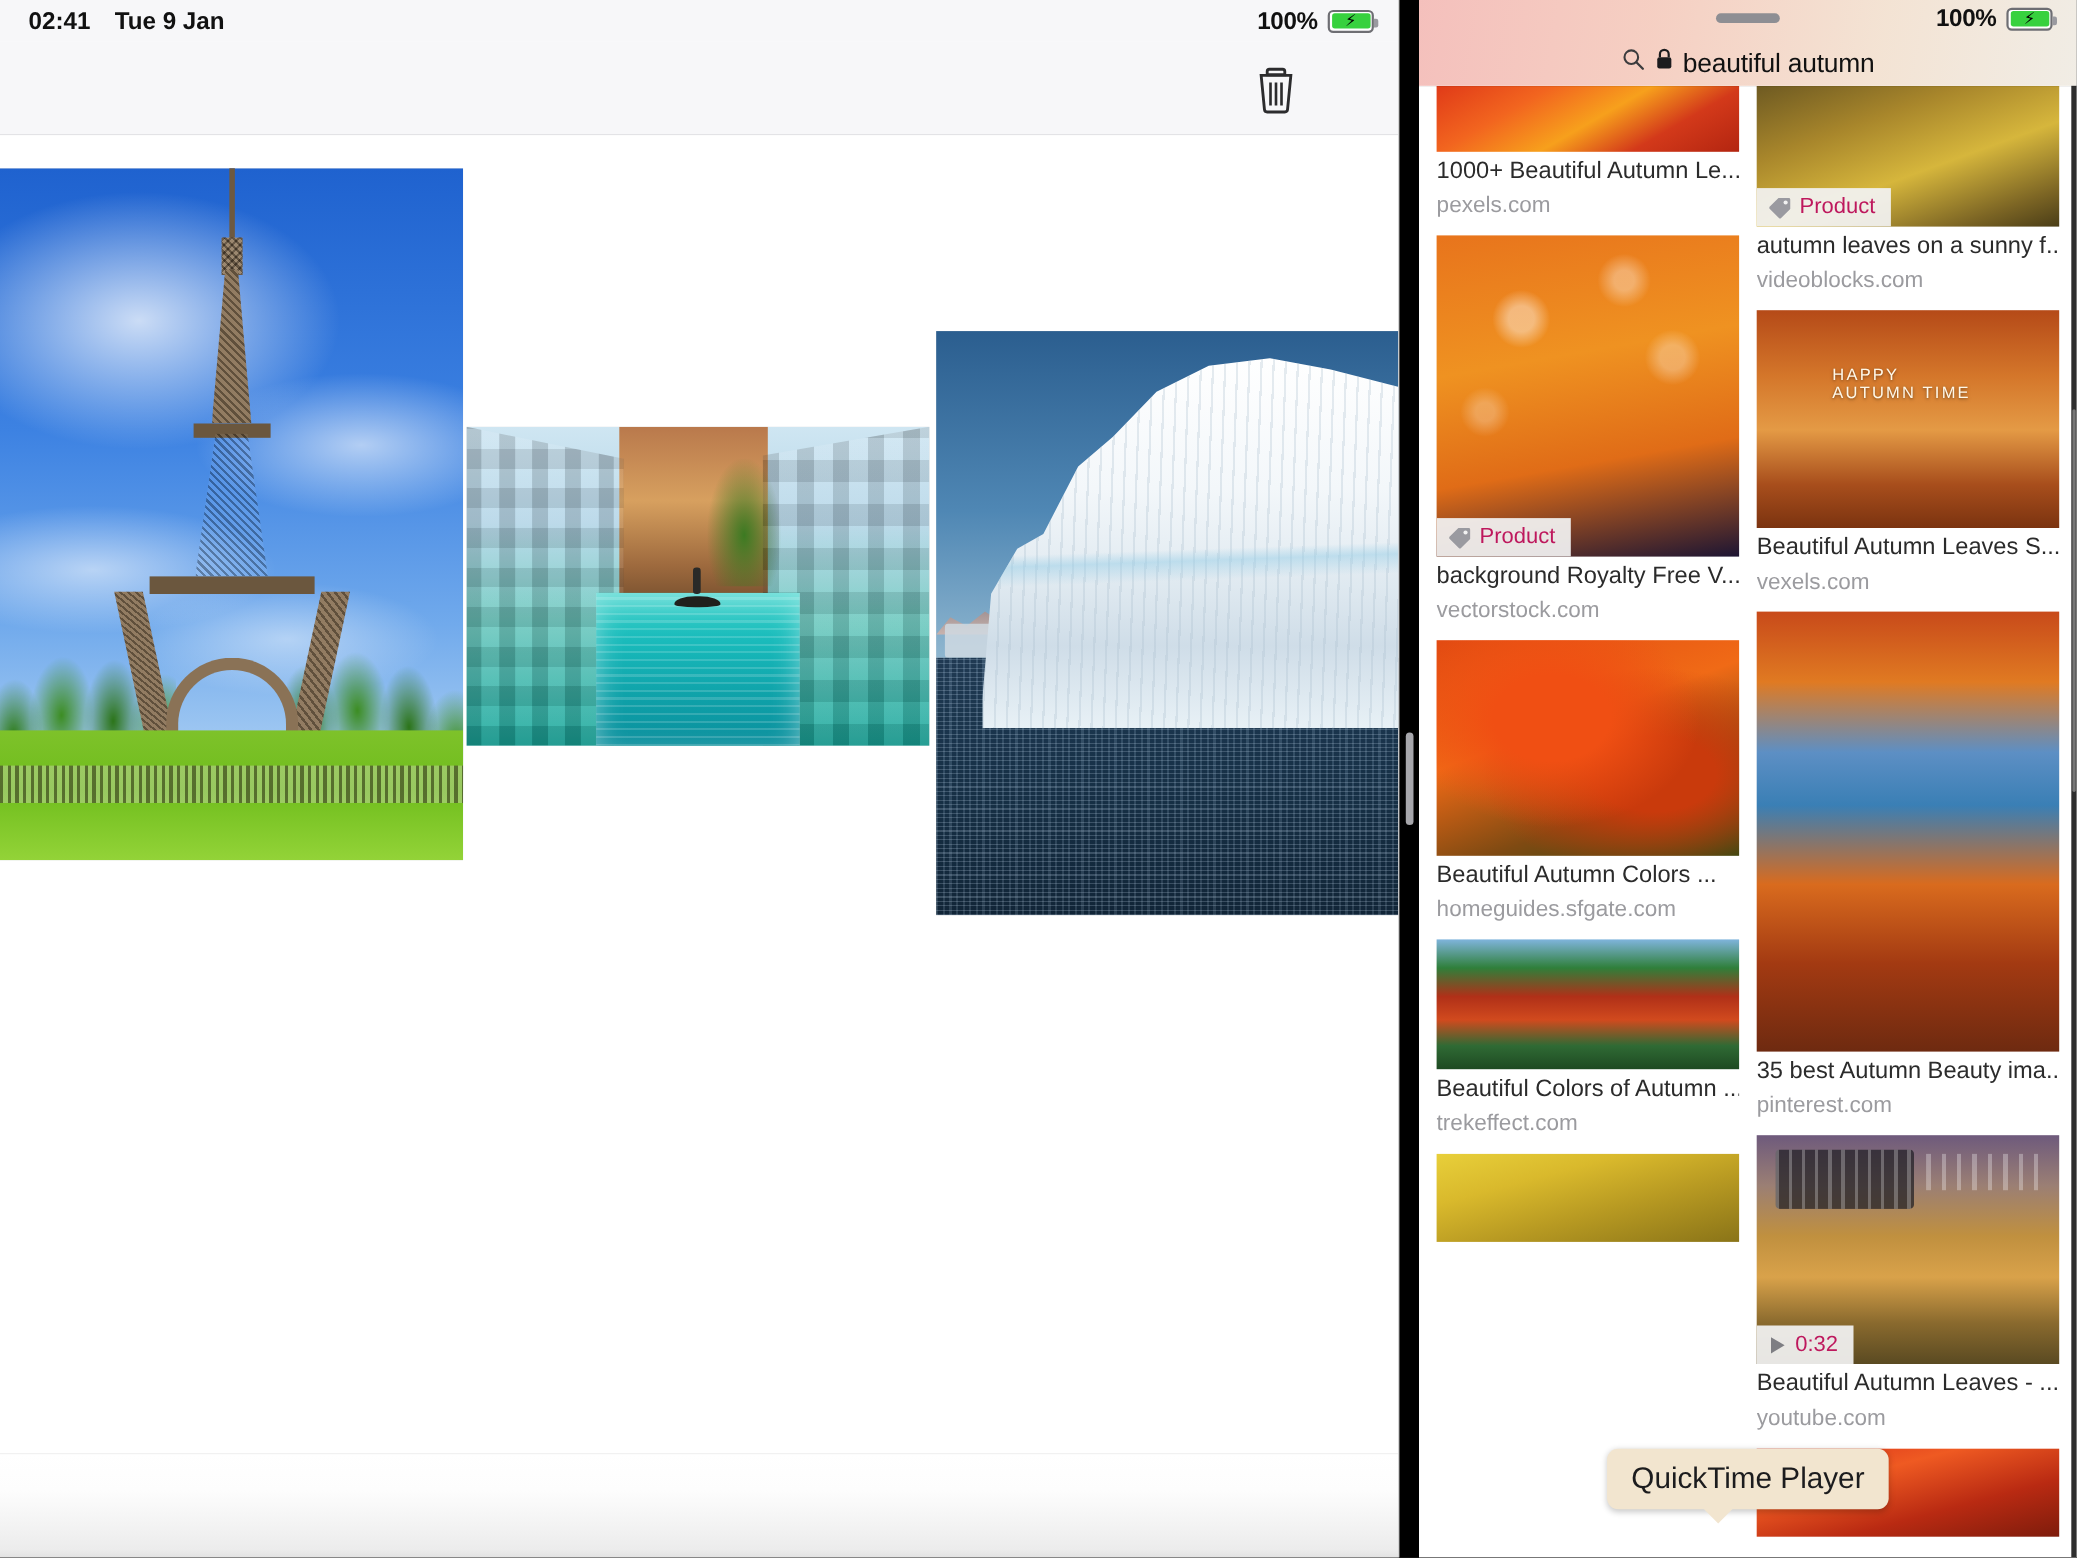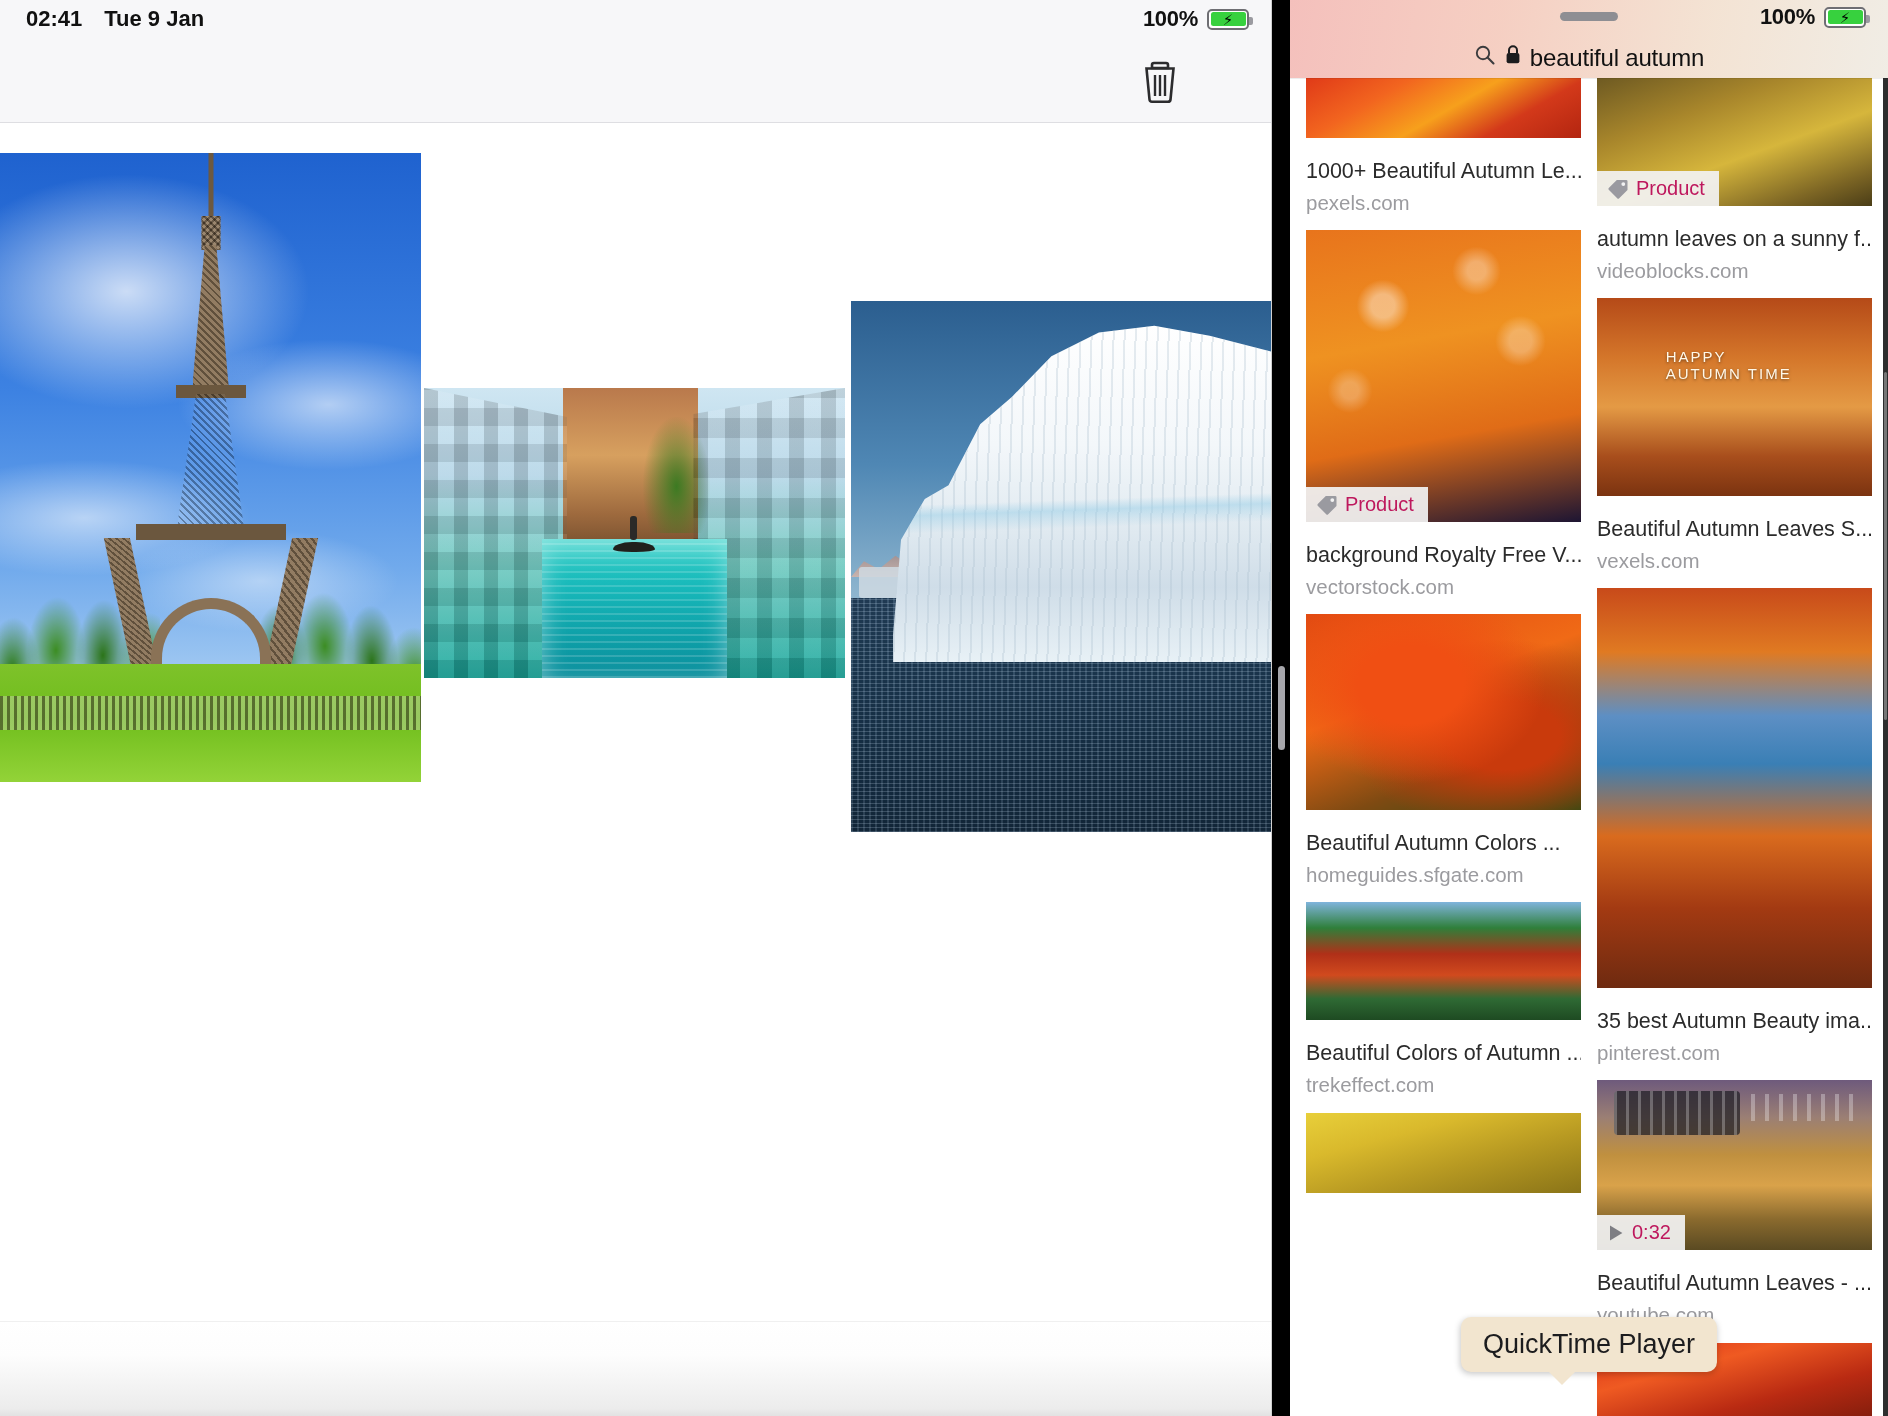--- a/index.html
+++ b/index.html
@@ -260,21 +260,21 @@
   .card { margin-bottom: 14px; position:relative; }
   .thumb { position:relative; width:100%; overflow:hidden; background:#ddd; }
   .badge {
     position:absolute; left:0; bottom:0;
     background: rgba(242,242,242,.93);
     display:flex; align-items:center; gap:7px;
     padding: 6px 14px 6px 10px;
     font-size: 20px; color:#be185d;
   }
   .card-title {
-    margin-top: 20px; font-size: 21.5px; color:#2b2b2b;
+    margin-top: 4px; font-size: 21.5px; color:#2b2b2b;
     white-space:nowrap; overflow:hidden; line-height:1.28;
   }
   .card-domain {
     margin-top: 4px; font-size: 20.5px; color:#9b9b9f;
     white-space:nowrap; overflow:hidden; line-height:1.3;
   }
   #right-scrollbar {
     position:absolute; right:0; top:78px; bottom:0; width:5px; background: rgba(0,0,0,.82);
     z-index:25;
   }
@@ -506,21 +506,21 @@
             <div class="card-domain">vexels.com</div>
           </div>
 
           <div class="card">
             <div class="thumb t-forest-path" style="height:400px"></div>
             <div class="card-title">35 best Autumn Beauty ima...</div>
             <div class="card-domain">pinterest.com</div>
           </div>
 
           <div class="card">
-            <div class="thumb t-valley" style="height:170px">
+            <div class="thumb t-valley" style="height:208px">
               <div class="vid-ui"></div>
               <div class="vid-ui2"></div>
               <div class="badge">
                 <svg width="18" height="18" viewBox="0 0 18 18" aria-hidden="true">
                   <path d="M3 1.6 L15.4 9 L3 16.4 z" fill="#7e7e83"></path>
                 </svg>
                 <span>0:32</span>
               </div>
             </div>
             <div class="card-title">Beautiful Autumn Leaves - ...</div>

